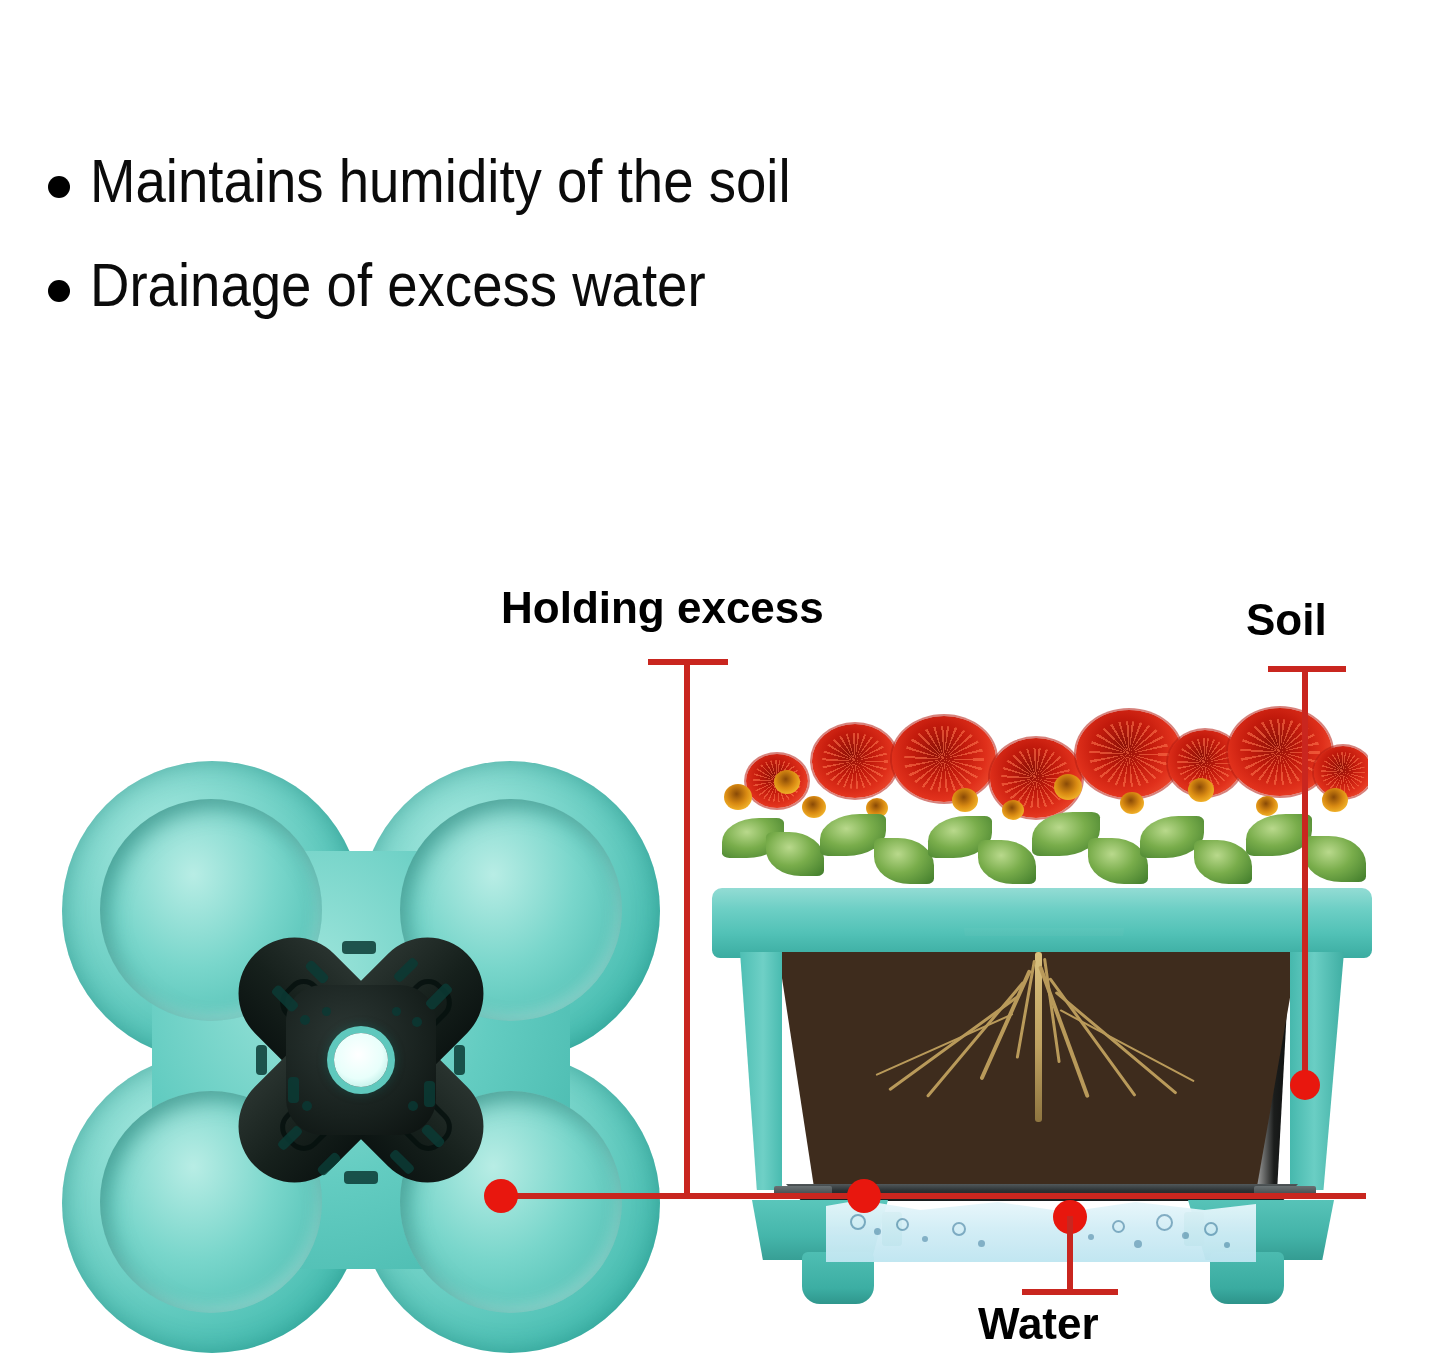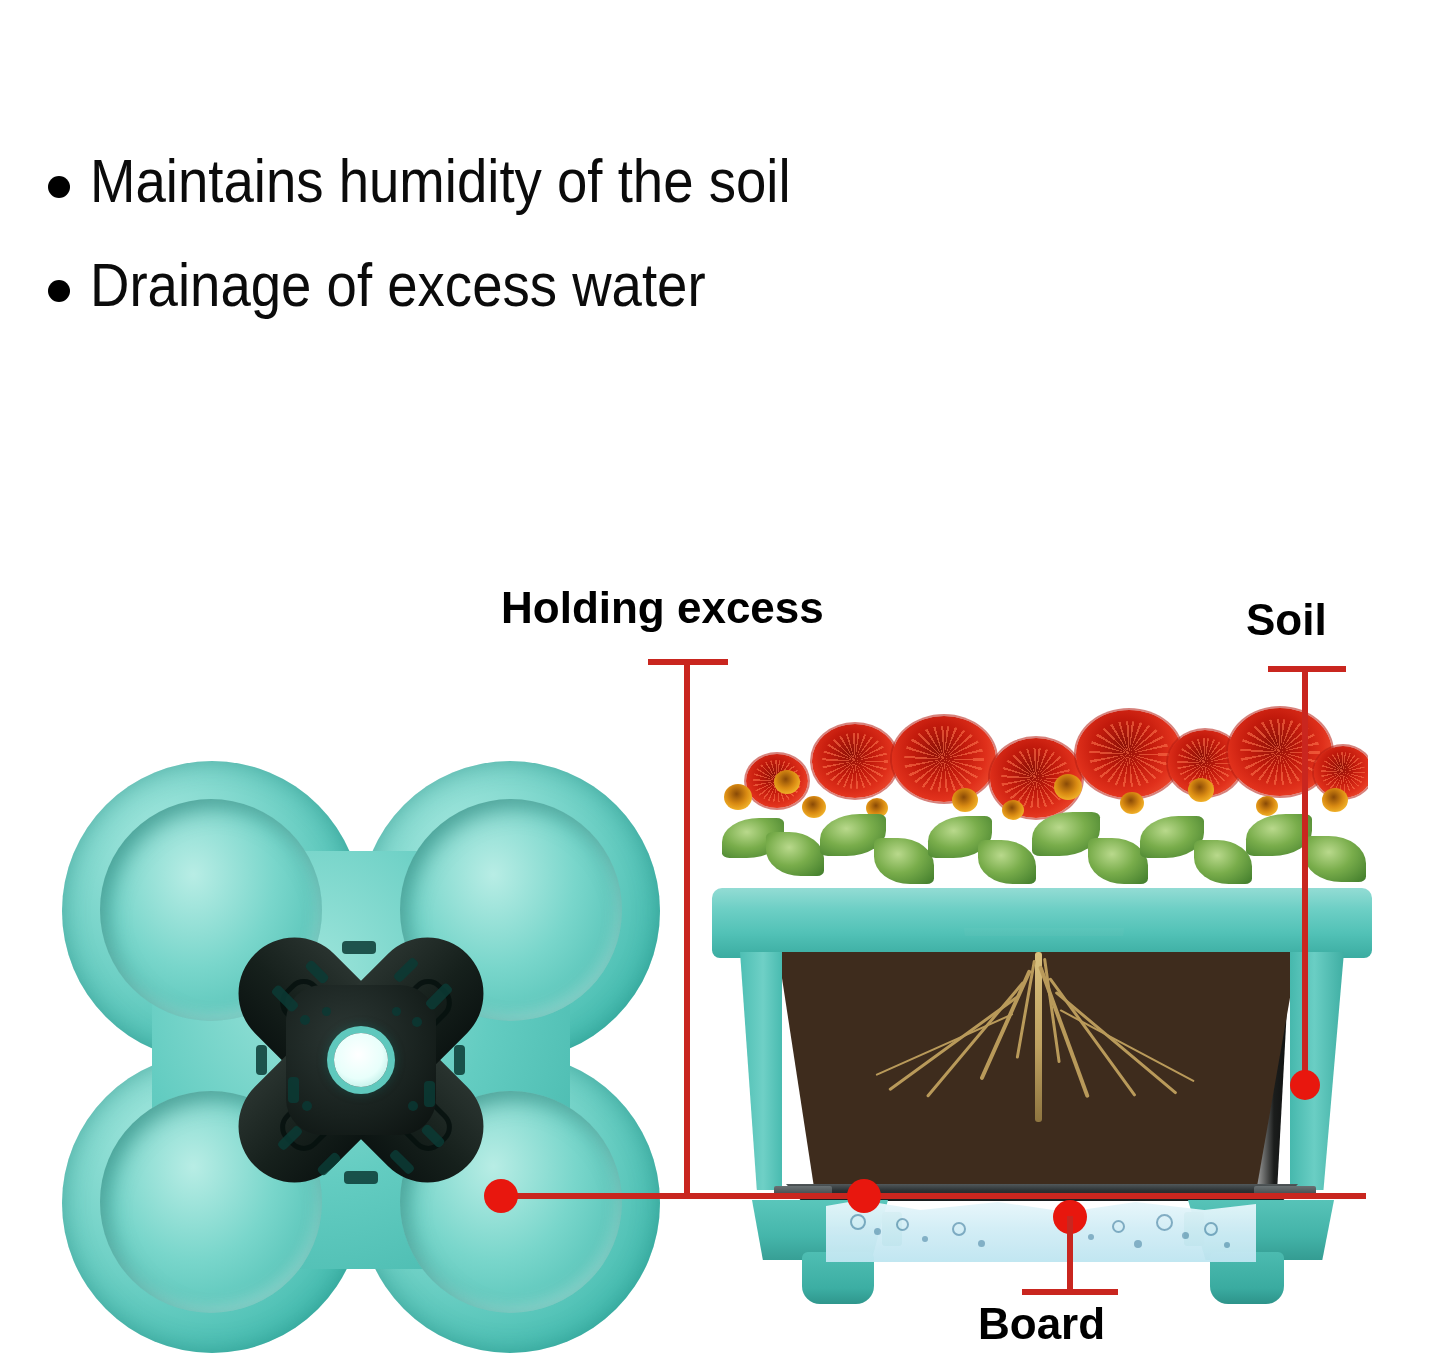--- a/index.html
+++ b/index.html
@@ -467,15 +467,15 @@
   <div class="lead lead-h" id="soil-tbar"></div>
   <div class="lead lead-v" id="soil-vert"></div>
   <div class="dot" id="soil-dot"></div>
 
   <div class="dot" id="water-dot"></div>
   <div class="lead lead-v" id="water-vert"></div>
   <div class="lead lead-h" id="water-tbar"></div>
 
   <div class="callout-label" id="label-holding-board">Holding excess</div>
   <div class="callout-label" id="label-soil">Soil</div>
-  <div class="callout-label" id="label-water">Board</div>
+  <div class="callout-label" id="label-water">Water</div>
 
 </div>
 
 </body></html>

